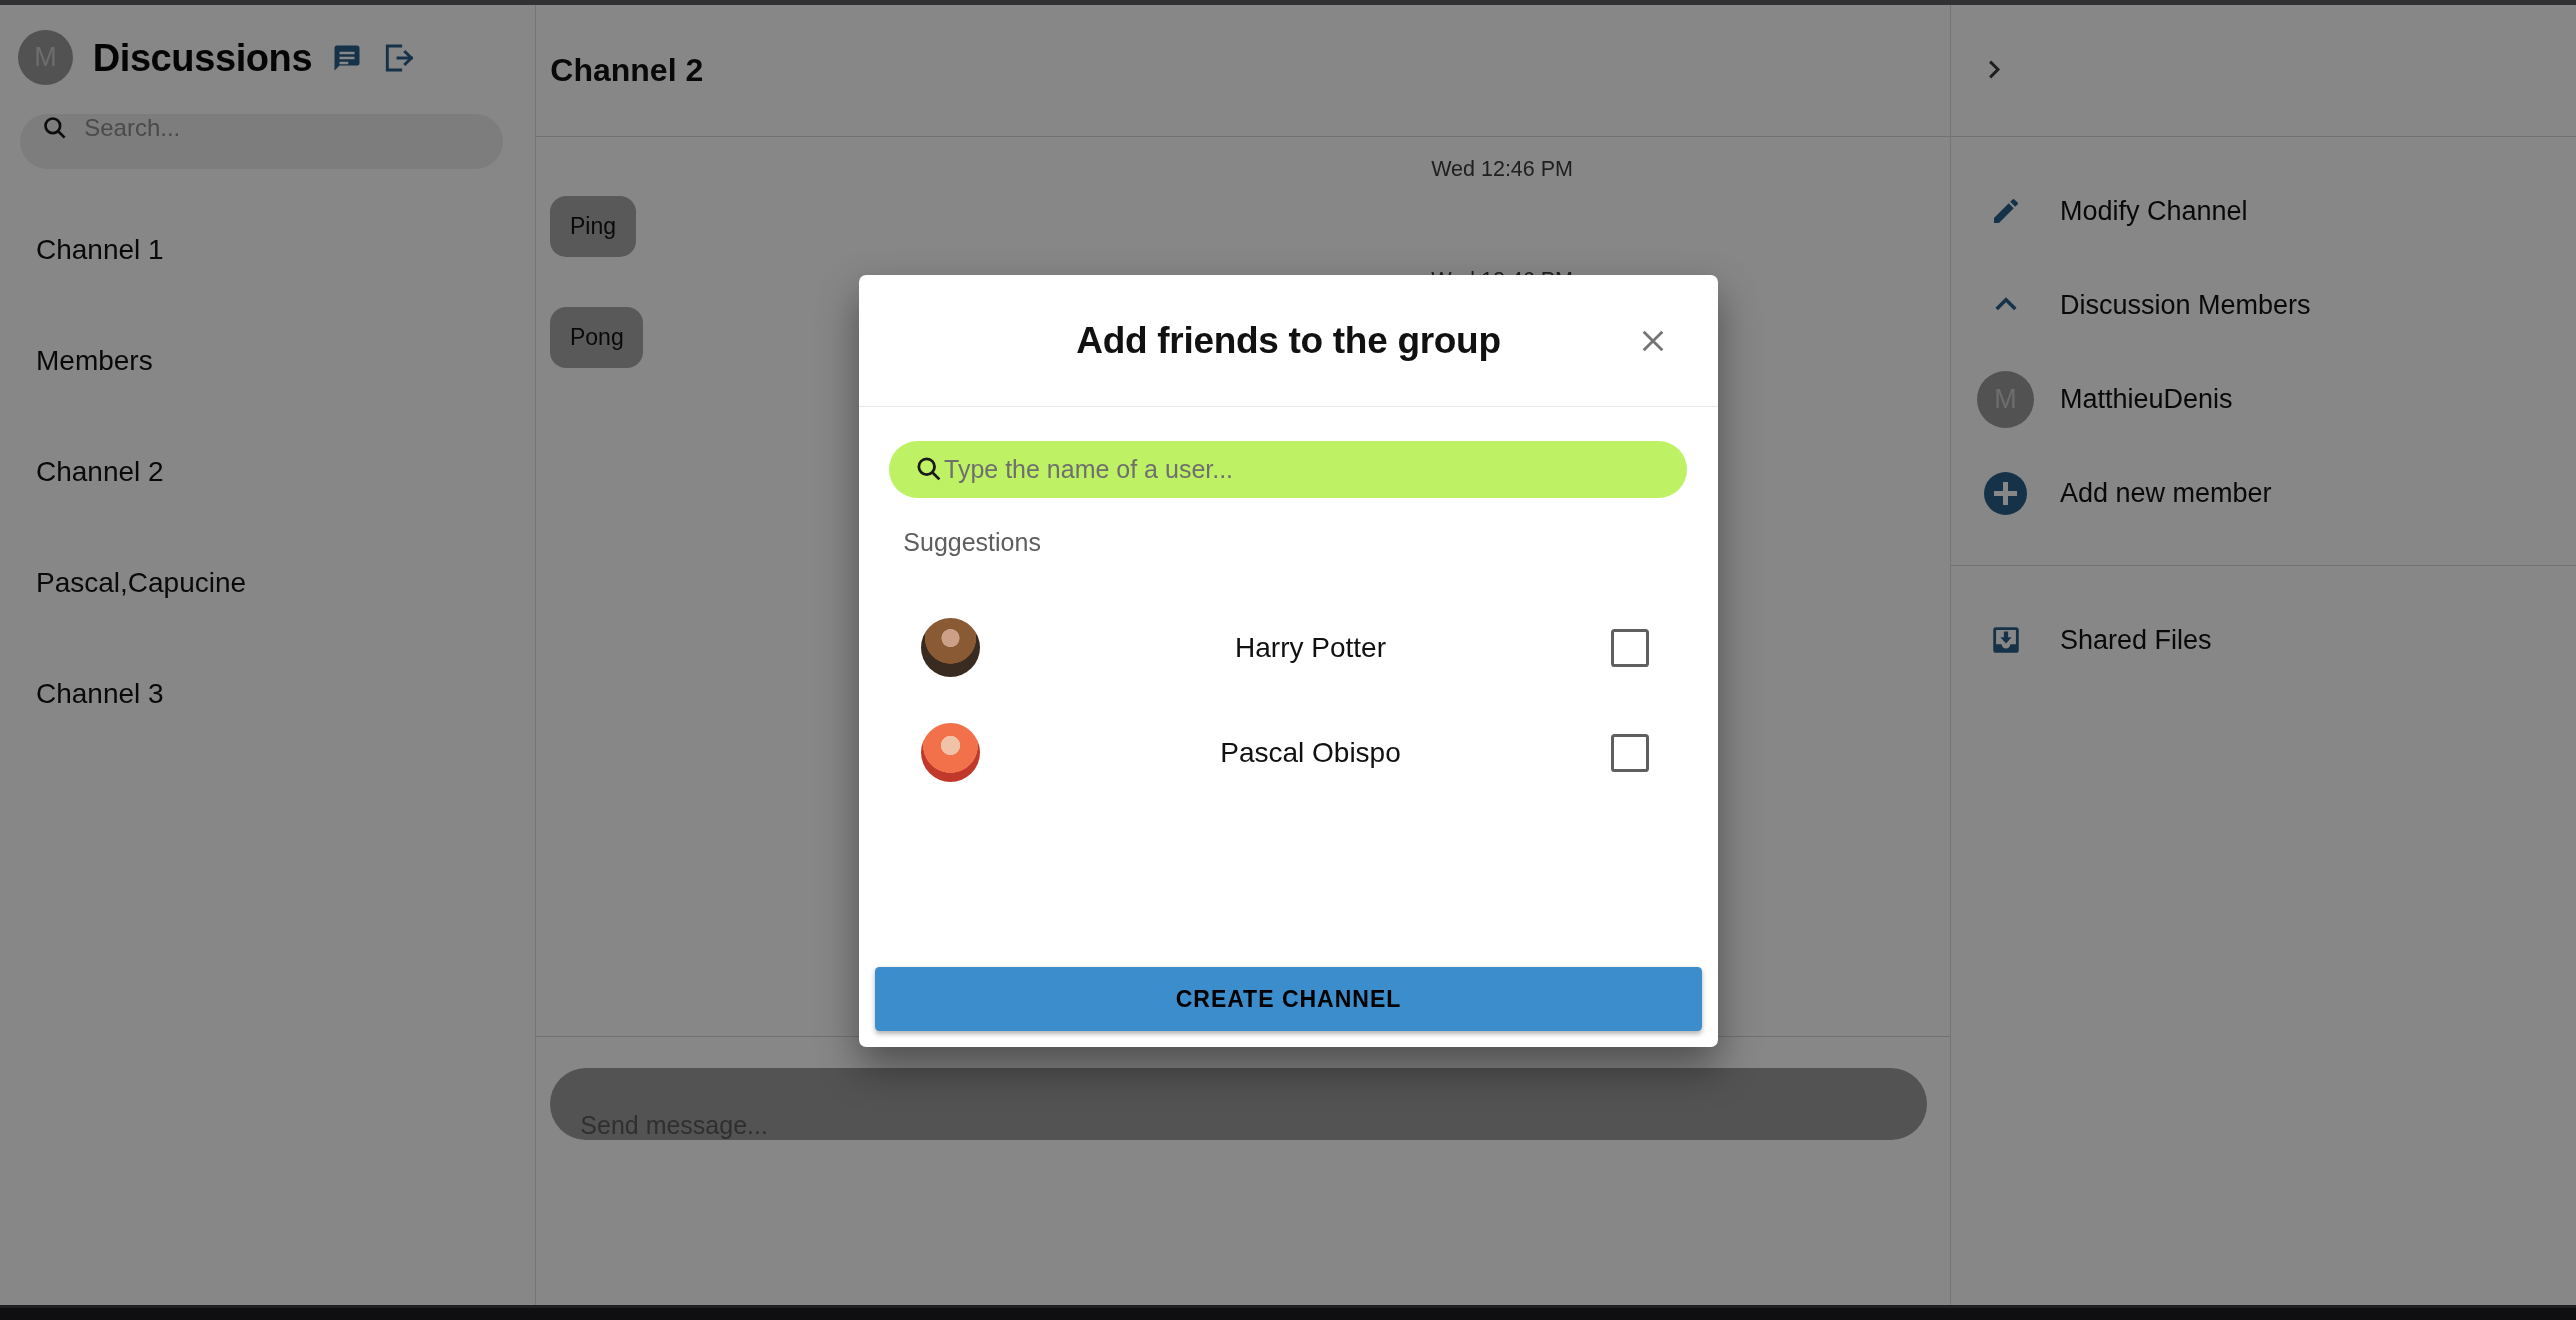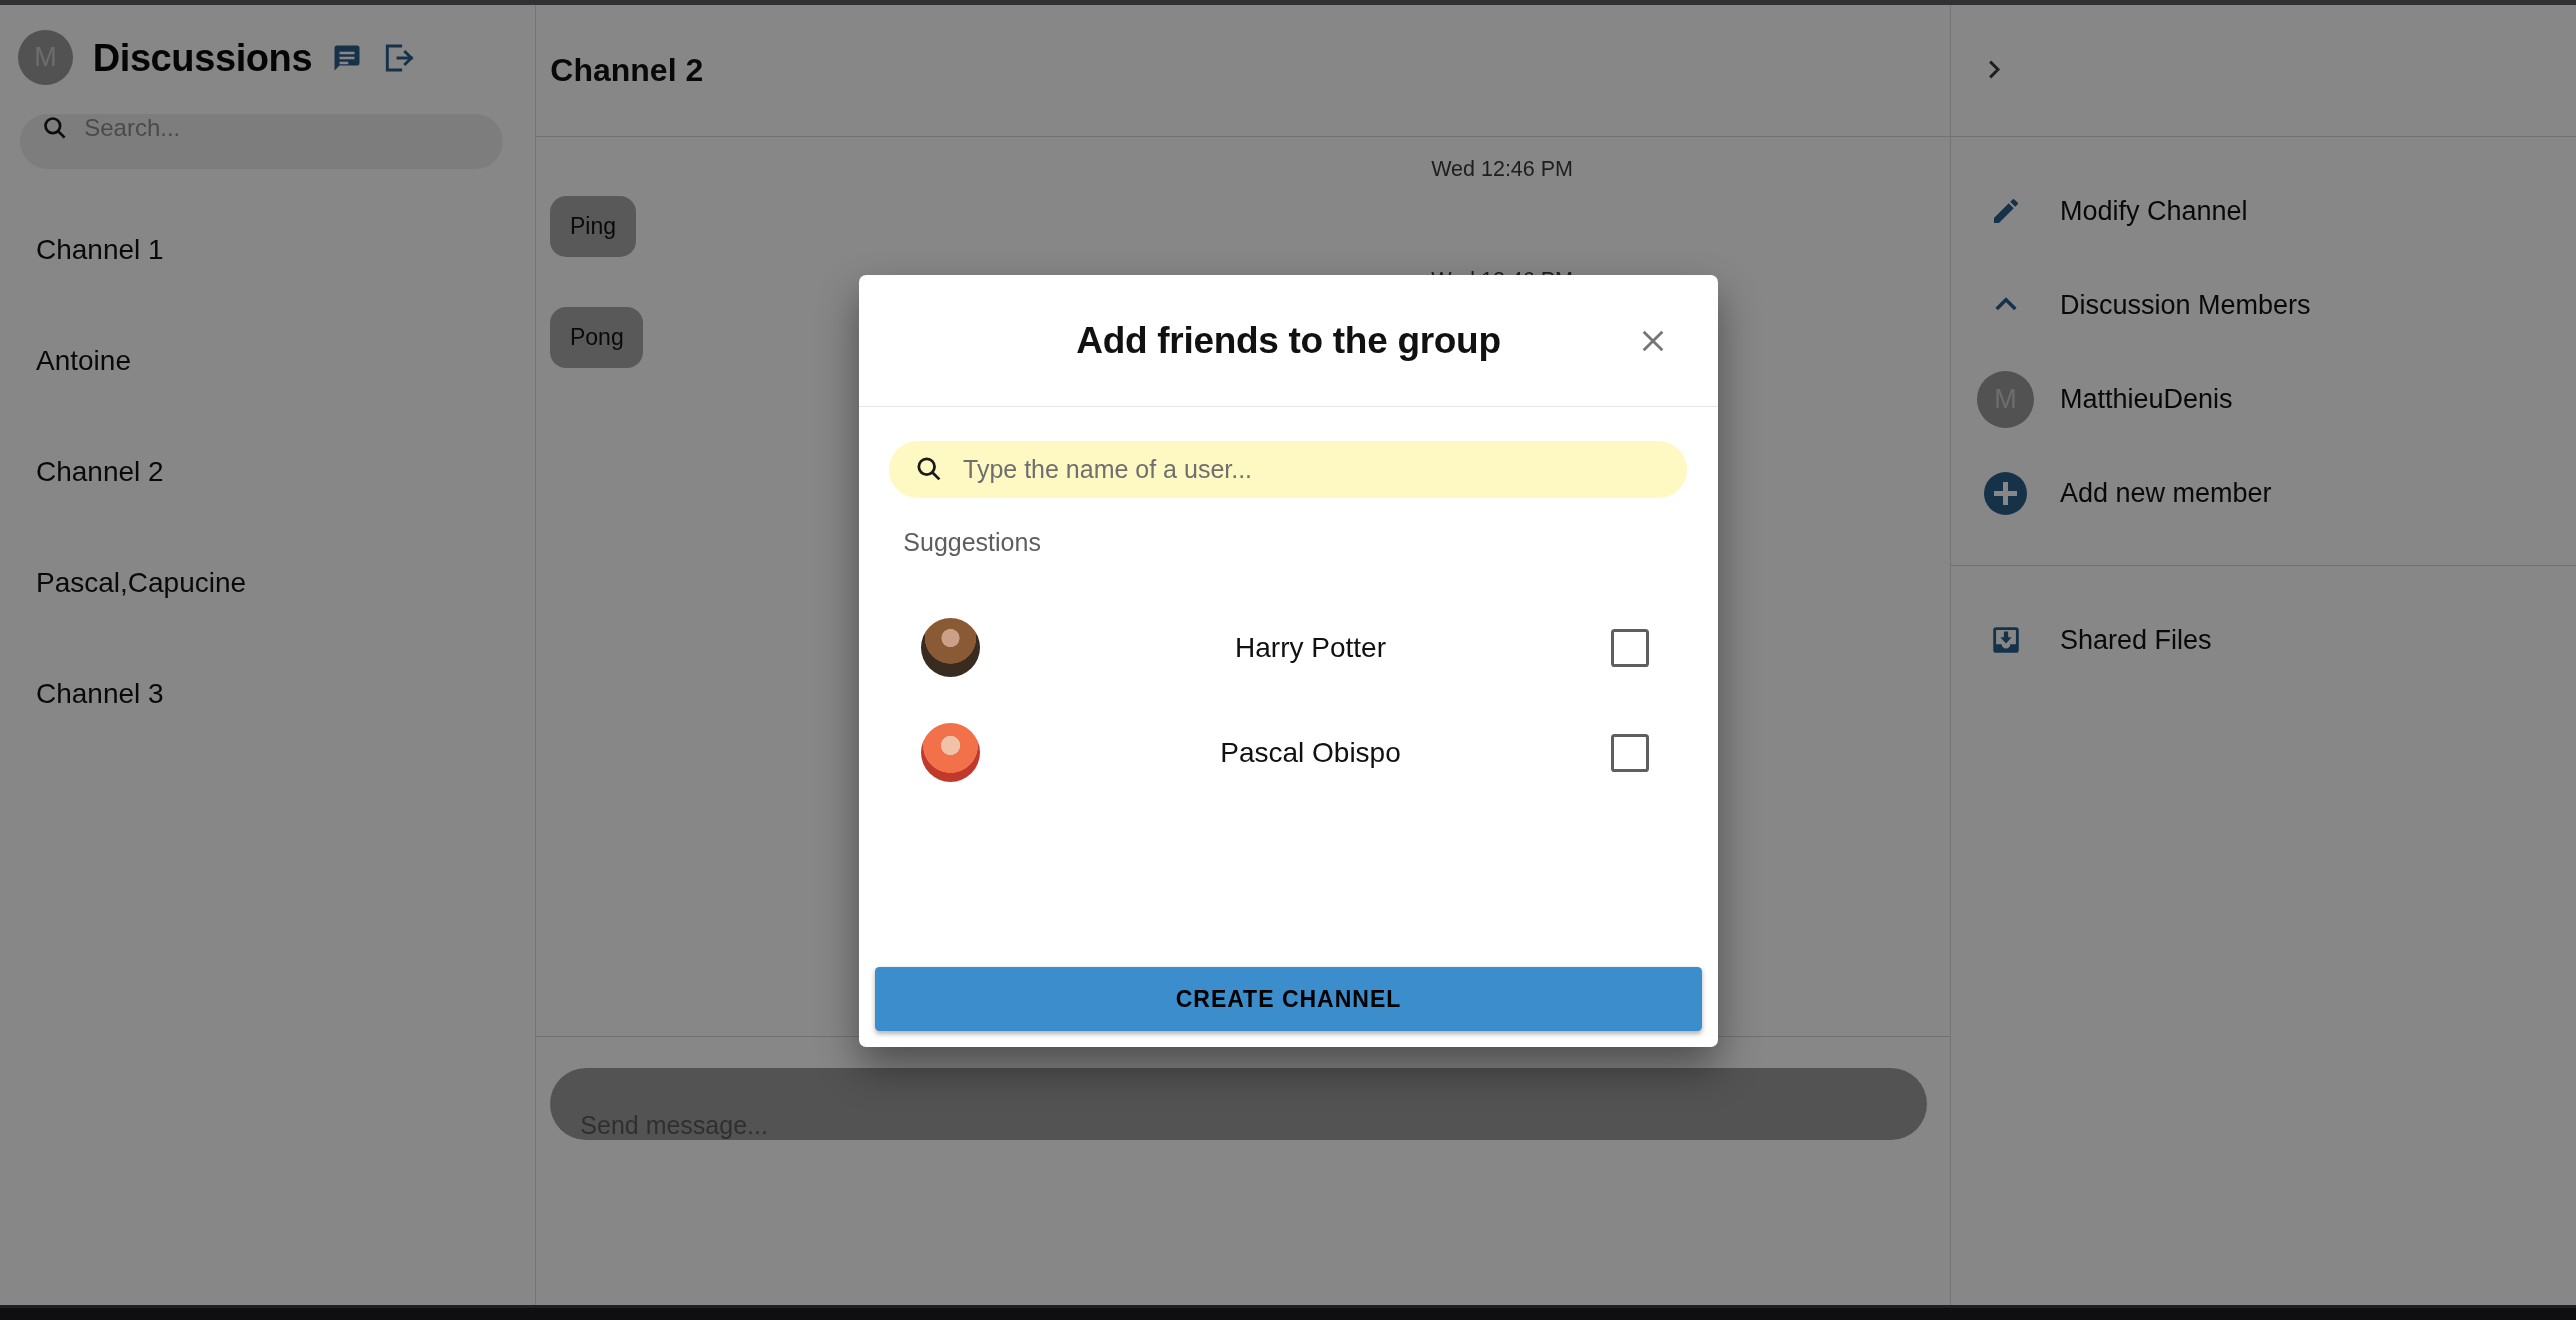--- a/index.html
+++ b/index.html
@@ -180,22 +180,22 @@
     letter-spacing: -0.3px;
   }
   .modal-close {
     position: absolute; right: 39px; top: 50%; transform: translateY(-50%);
     width: 52px; height: 52px;
     display: flex; align-items: center; justify-content: center;
   }
   .modal-body { padding: 34px 30px 0 30px; }
   .modal-search {
     width: 798px; height: 57px; border-radius: 29px;
-    background: #fef9c3;
-    display: flex; align-items: center; gap: 20px;
+    background: #bef264;
+    display: flex; align-items: center; gap: 1px;
     padding: 0 25px;
   }
   .modal-search .ph { font-size: 25px; color: #6f6f6f; }
   .sugg-label {
     margin-top: 30px; padding-left: 14.3px;
     font-size: 25px; color: #5e5e5e;
   }
   .sugg-list { margin-top: 38px; }
   .sugg-row {
     height: 105px; display: flex; align-items: center;
@@ -270,21 +270,21 @@
         </svg>
       </span>
       <span class="ph">Search...</span>
     </div>
 
     <div class="chan-list">
       <div class="chan-item">
         <span>Channel 1</span>
       </div>
       <div class="chan-item">
-        <span>Antoine</span>
+        <span>Members</span>
       </div>
       <div class="chan-item">
         <span>Channel 2</span>
       </div>
       <div class="chan-item">
         <span>Pascal,Capucine</span>
       </div>
       <div class="chan-item">
         <span>Channel 3</span>
       </div>

